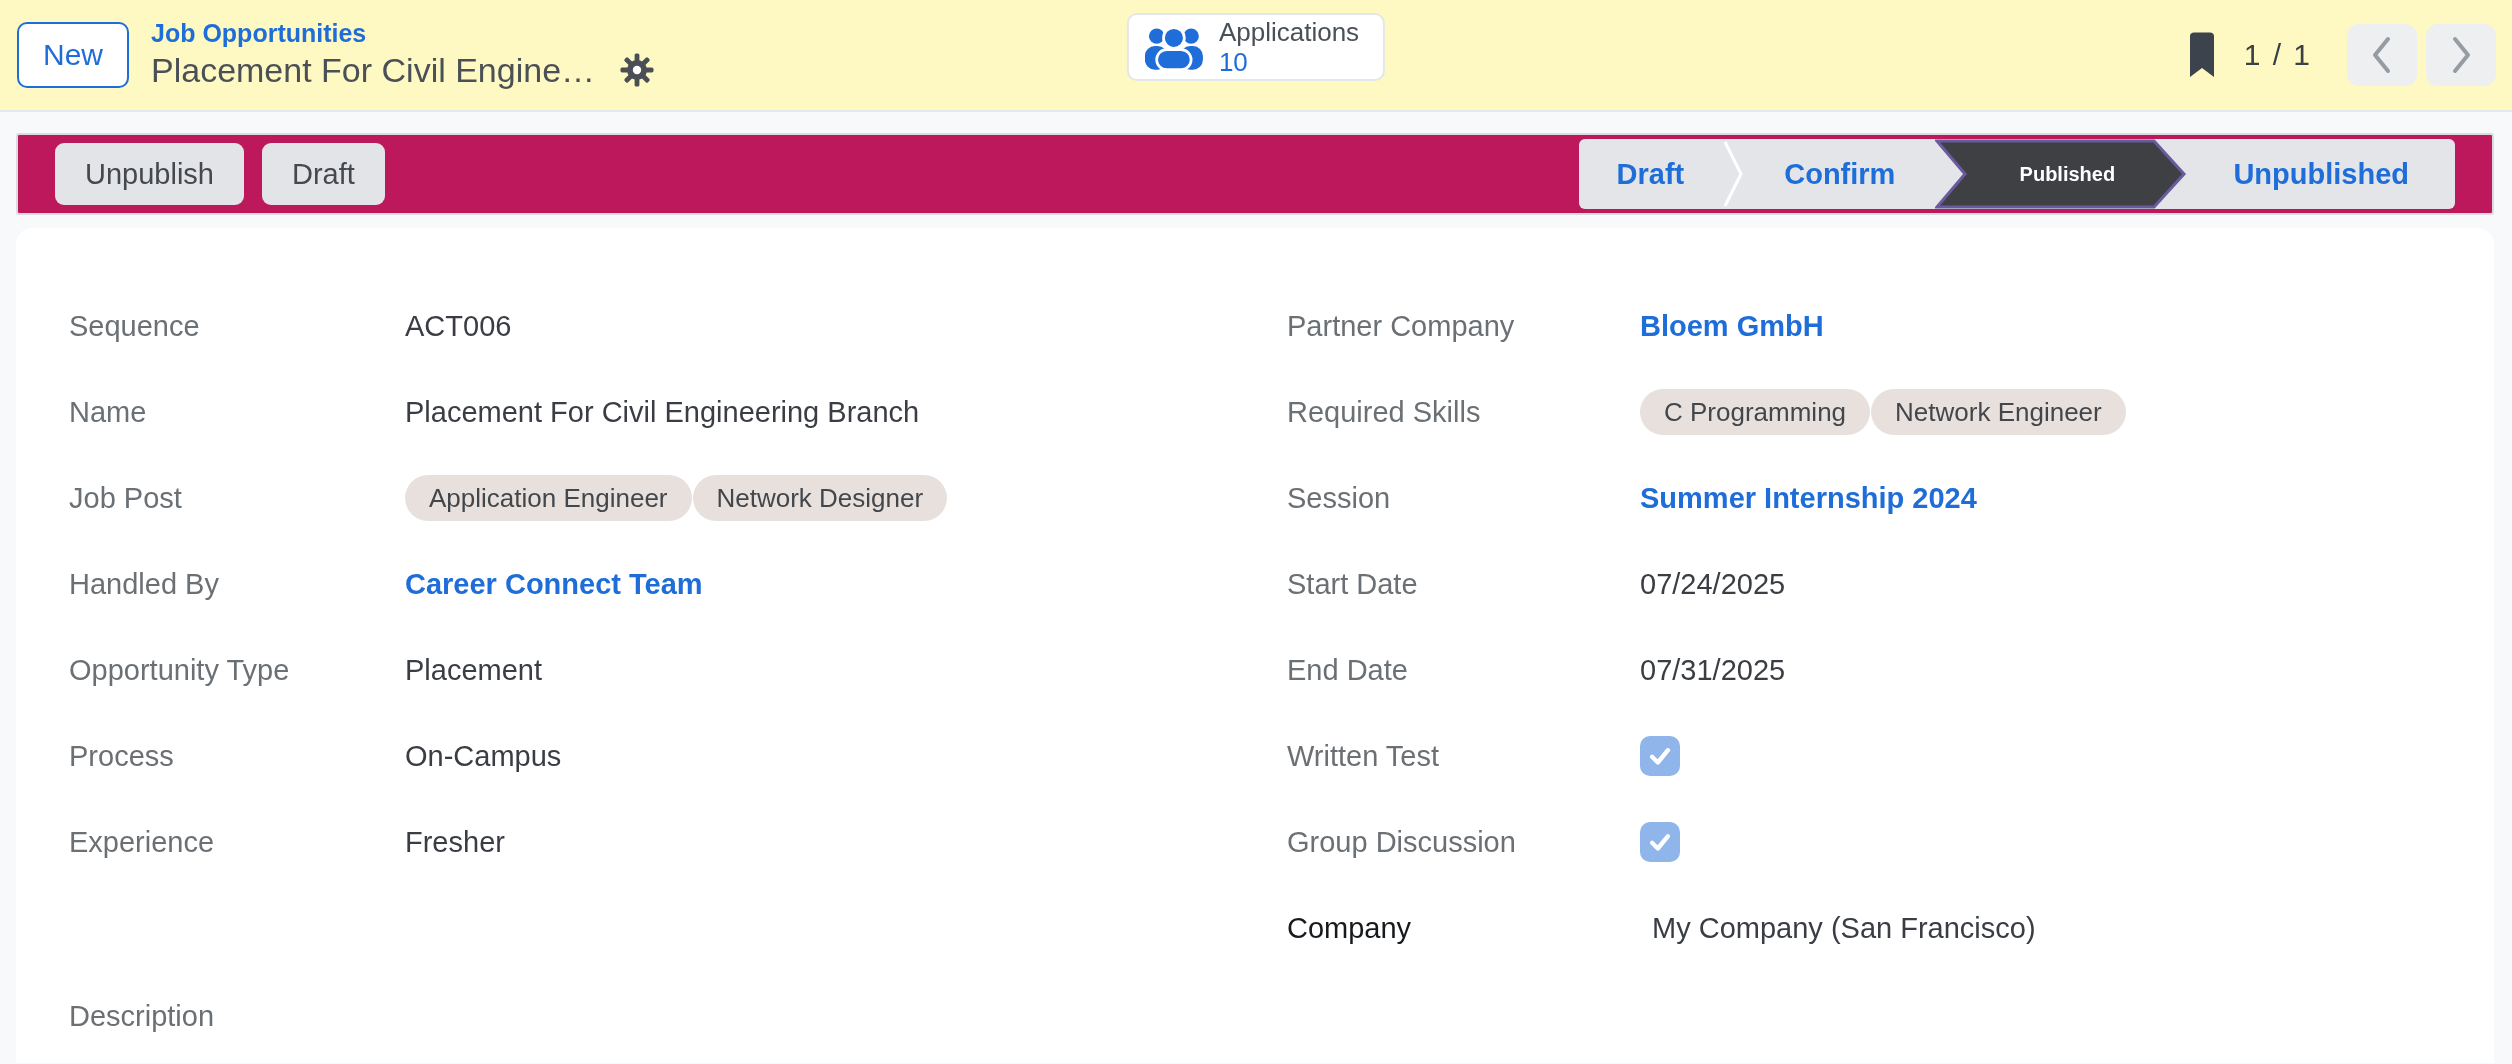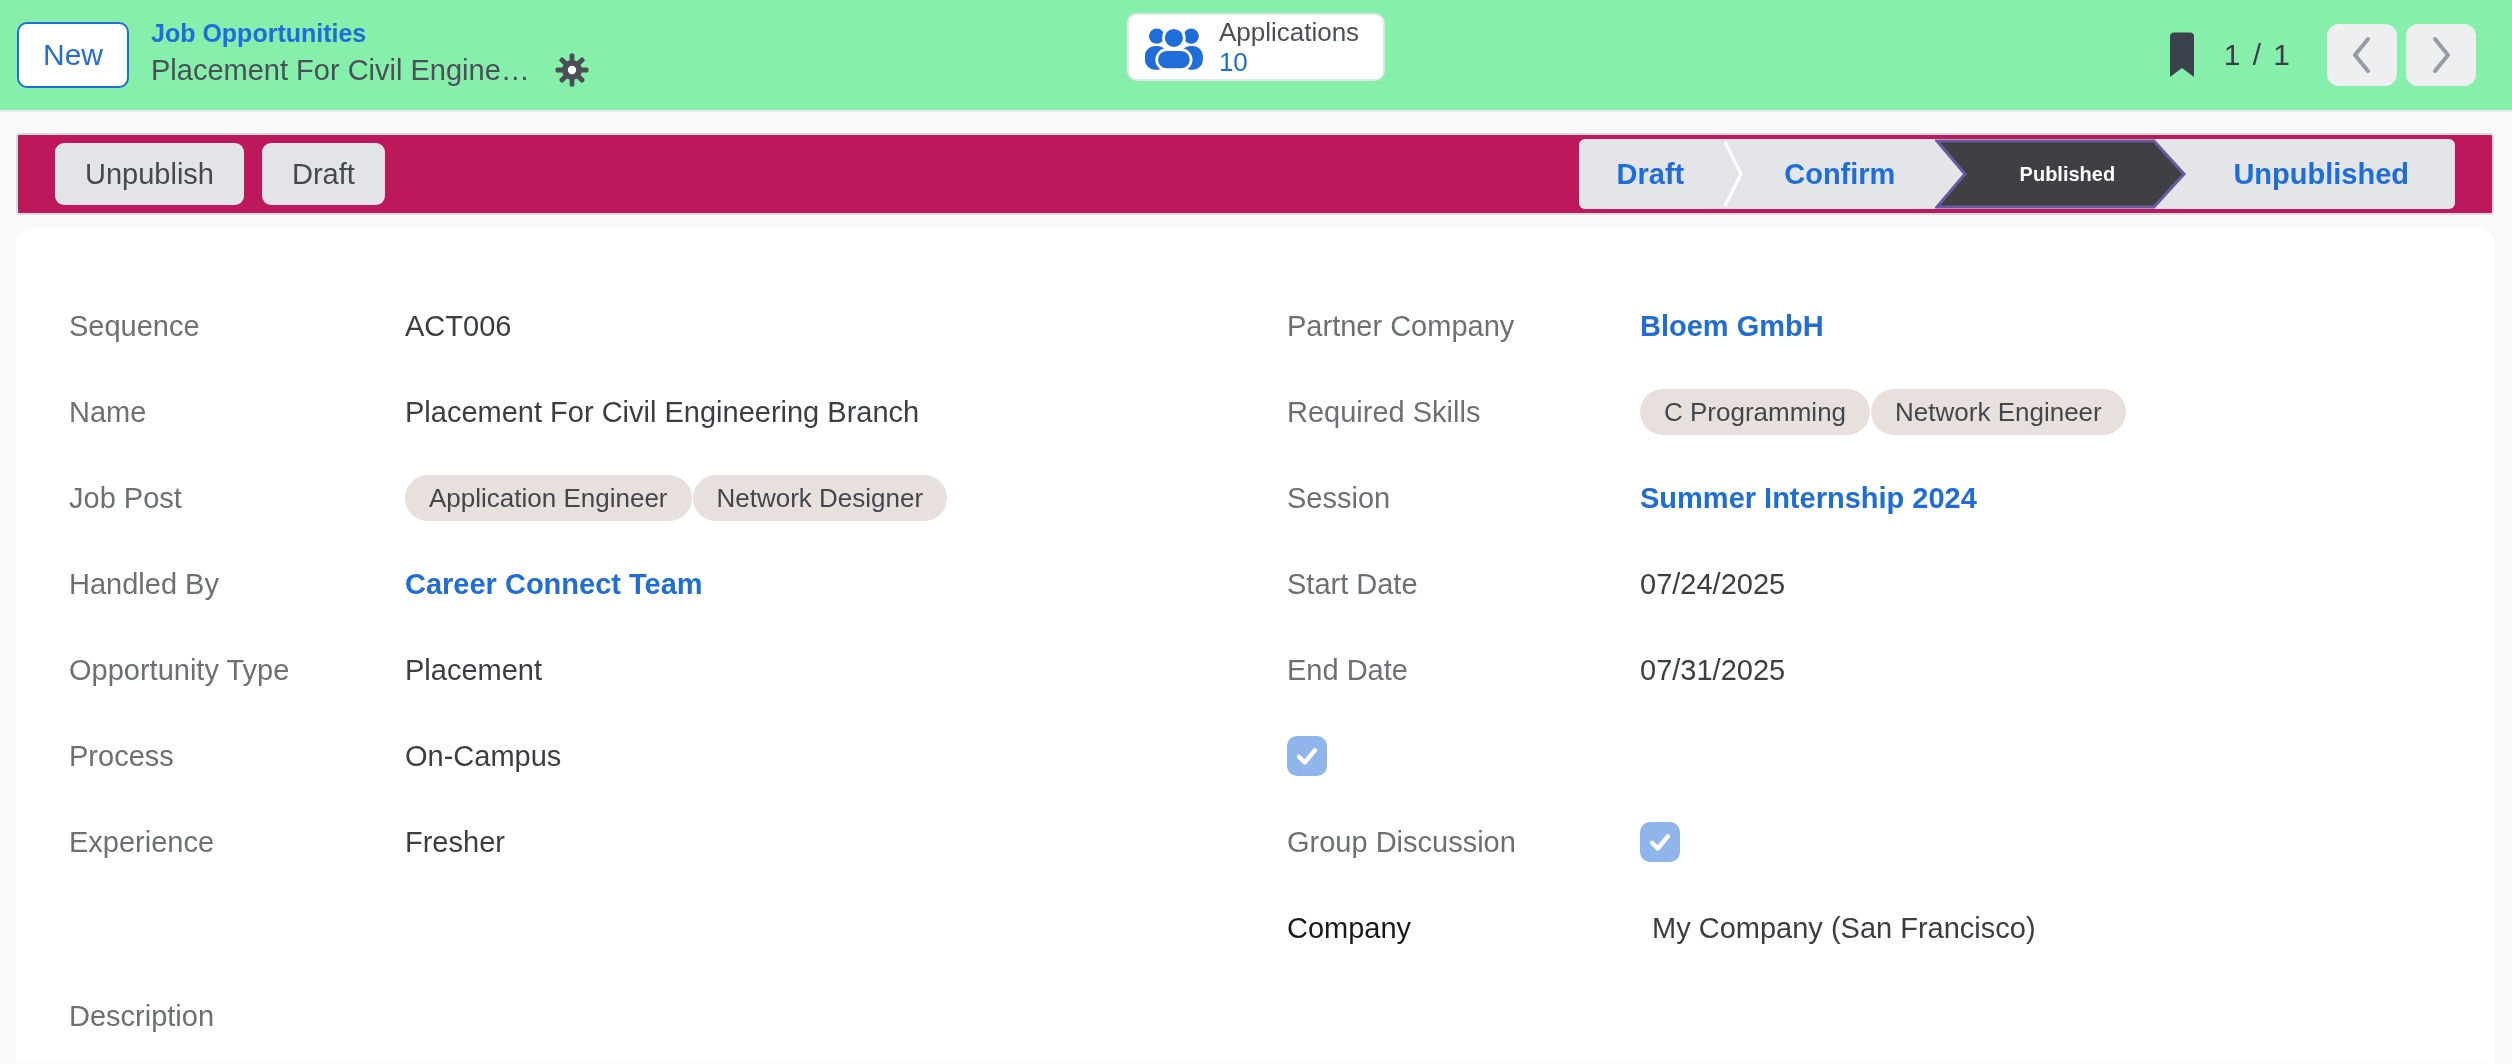--- a/index.html
+++ b/index.html
@@ -6,44 +6,44 @@
   html, body { width: 2512px; height: 1064px; overflow: hidden; }
   body {
     background: #f8f9fa;
     font-family: "Liberation Sans", "DejaVu Sans", sans-serif;
     color: #3a3e44;
   }
 
   
   .o-header {
     height: 112px;
-    background: #86efac;
+    background: #fef9c3;
     border-bottom: 2px solid #e5e8ec;
     display: flex;
     align-items: center;
-    padding: 0 36px 0 17px;
+    padding: 0 16px 0 17px;
     position: relative;
   }
   .new-btn {
     width: 112px; height: 66px;
     border: 2px solid #1f6dd8; border-radius: 10px;
     background: #ffffff; color: #1f6dd8;
     font-size: 30px; font-weight: 500;
     display: flex; align-items: center; justify-content: center;
     margin-right: 22px; cursor: pointer;
     font-family: inherit;
   }
   .crumb-col { display: flex; flex-direction: column; justify-content: center; }
   .breadcrumb {
     color: #1f6dd8; font-size: 25px; font-weight: 700;
     line-height: 30px; cursor: pointer;
   }
   .title-row { display: flex; align-items: center; }
   .record-title {
-    color: #4b5056; font-size: 29px; font-weight: 400;
+    color: #4b5056; font-size: 34px; font-weight: 400;
     line-height: 44px; max-width: 460px;
     white-space: nowrap; overflow: hidden;
   }
   .gear-wrap { margin-left: 24px; cursor: pointer; display: flex; align-items: center; }
 
   .apps-btn {
     position: absolute; left: 50%; top: 13px; transform: translateX(-50%);
     height: 68px; background: #fff;
     border: 2px solid #e4e7ea; border-radius: 10px;
     display: flex; align-items: center; gap: 16px;
@@ -284,20 +284,21 @@
       </div>
       <div class="field-row">
         <div class="field-label">Start Date</div>
         <div class="field-value">07/24/2025</div>
       </div>
       <div class="field-row">
         <div class="field-label">End Date</div>
         <div class="field-value">07/31/2025</div>
       </div>
       <div class="field-row">
+        <div class="field-label">Written Test</div>
         <div class="checkbox">
           <svg width="26" height="26" viewBox="0 0 36 36">
             <polyline points="7,19 15,27 29,10" fill="none" stroke="#ffffff" stroke-width="6" stroke-linecap="round" stroke-linejoin="round"></polyline>
           </svg>
         </div>
       </div>
       <div class="field-row">
         <div class="field-label">Group Discussion</div>
         <div class="checkbox">
           <svg width="26" height="26" viewBox="0 0 36 36">

